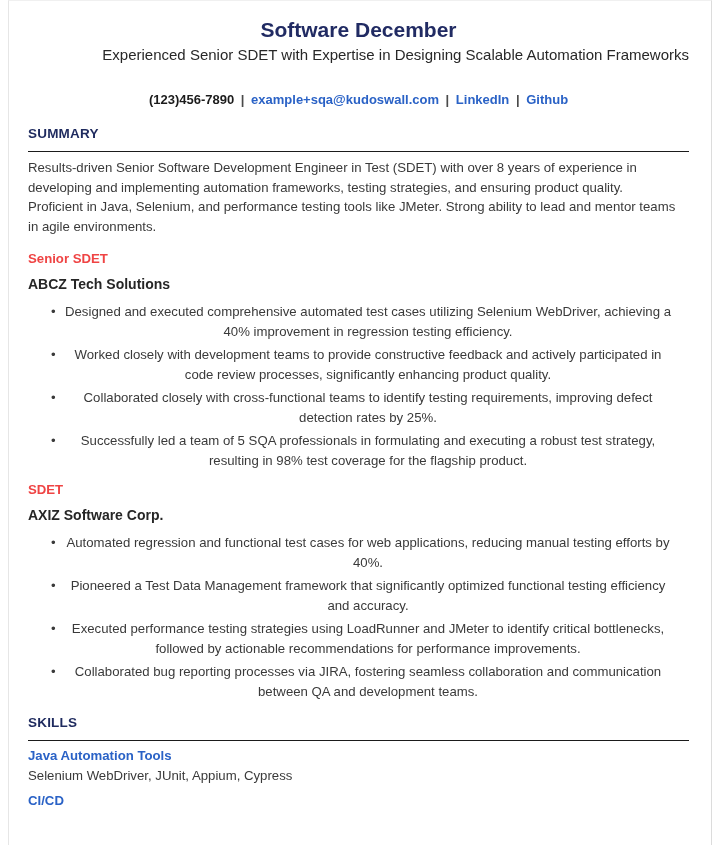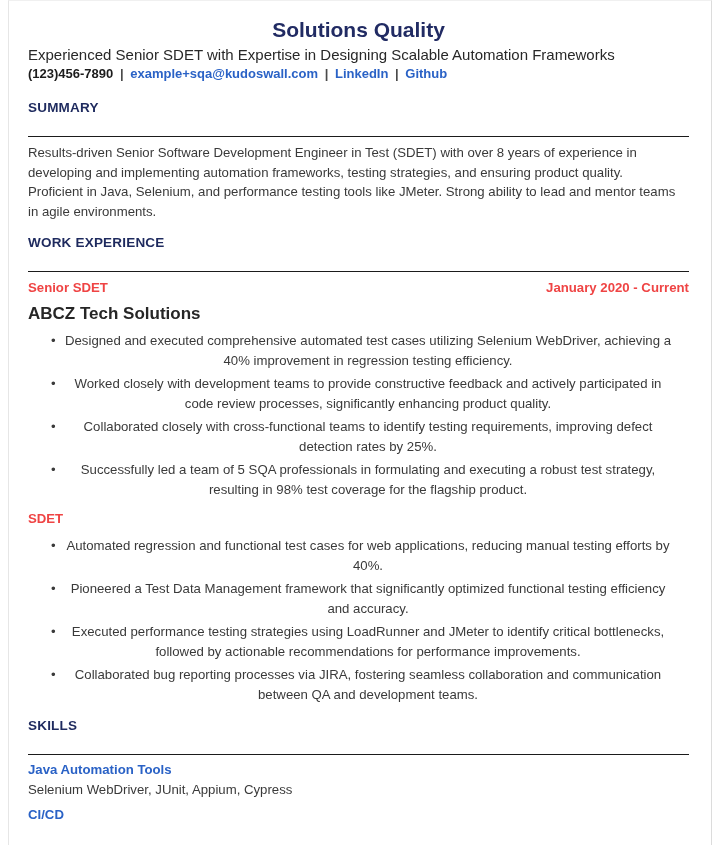--- a/index.html
+++ b/index.html
@@ -30,32 +30,33 @@
   }
   .doc-title {
     margin: 2px 0 0 0;
     text-align: center;
     font-size: 21px;
     line-height: 27px;
     font-weight: bold;
     color: #212b63;
   }
   .doc-subtitle {
-    text-align: left;
+    text-align: right;
     font-size: 15px;
     line-height: 21px;
     color: #282828;
     margin-top: 1px;
   }
   .contact-line {
+    text-align: center;
     font-size: 13px;
     line-height: 18px;
     font-weight: bold;
     color: #1c1c1c;
-    margin-top: 0;
+    margin-top: 26px;
   }
   .contact-line .sep {
     color: #4a4a4a;
     font-weight: bold;
     padding: 0 3px;
   }
   .contact-line a {
     color: #2a62c6;
     text-decoration: none;
     font-weight: bold;
@@ -63,21 +64,21 @@
   }
   .section { margin-top: 14px; }
   .section.first { margin-top: 17px; }
   .sec-heading {
     font-size: 13.5px;
     line-height: 16px;
     font-weight: bold;
     letter-spacing: 0.2px;
     color: #1e2a5e;
     border-bottom: 1.5px solid #1b1b1b;
-    padding-bottom: 20px;
+    padding-bottom: 9px;
   }
   .body-par {
     margin: 6px 9px 0 0;
     font-size: 13.2px;
     line-height: 19.5px;
     color: #3a3a3a;
     max-width: 662px;
   }
   .job-head {
     display: flex;
@@ -85,21 +86,21 @@
     align-items: baseline;
     margin-top: 7px;
     font-size: 13.2px;
     line-height: 17px;
     font-weight: bold;
     color: #ef4444;
   }
   .job + .job { margin-top: 11px; }
   .company {
     margin-top: 9px;
-    font-size: 17px;
+    font-size: 14px;
     line-height: 17px;
     font-weight: bold;
     color: #262626;
   }
   ul.bullets {
     list-style: none;
     margin: 9px 0 0 0;
     padding: 0 0 0 37px;
     text-align: center;
   }
@@ -131,59 +132,58 @@
     line-height: 20px;
     color: #3a3a3a;
   }
 </style>
 </head>
 <body>
 
 <div class="page">
 
   <div>
-    <h1 class="doc-title">Solutions Quality</h1>
+    <h1 class="doc-title">Software December</h1>
     <div class="doc-subtitle">Experienced Senior SDET with Expertise in Designing Scalable Automation Frameworks</div>
     <div class="contact-line">
       <span>(123)456-7890</span>
       <span class="sep">|</span>
       <a>example+sqa@kudoswall.com</a>
       <span class="sep">|</span>
       <a>LinkedIn</a>
       <span class="sep">|</span>
       <a>Github</a>
     </div>
   </div>
 
   <div class="section first">
     <div class="sec-heading">SUMMARY</div>
     <p class="body-par">Results-driven Senior Software Development Engineer in Test (SDET) with over 8 years of experience in developing and implementing automation frameworks, testing strategies, and ensuring product quality. Proficient in Java, Selenium, and performance testing tools like JMeter. Strong ability to lead and mentor teams in agile environments.</p>
   </div>
 
   <div class="section">
-    <div class="sec-heading">WORK EXPERIENCE</div>
 
     <div class="job">
       <div class="job-head">
         <span>Senior SDET</span>
-        <span>January 2020 - Current</span>
       </div>
       <div class="company">ABCZ Tech Solutions</div>
       <ul class="bullets">
         <li>Designed and executed comprehensive automated test cases utilizing Selenium WebDriver, achieving a 40% improvement in regression testing efficiency.</li>
         <li>Worked closely with development teams to provide constructive feedback and actively participated in code review processes, significantly enhancing product quality.</li>
         <li>Collaborated closely with cross-functional teams to identify testing requirements, improving defect detection rates by 25%.</li>
         <li>Successfully led a team of 5 SQA professionals in formulating and executing a robust test strategy, resulting in 98% test coverage for the flagship product.</li>
       </ul>
     </div>
 
     <div class="job">
       <div class="job-head">
         <span>SDET</span>
       </div>
+      <div class="company">AXIZ Software Corp.</div>
       <ul class="bullets">
         <li>Automated regression and functional test cases for web applications, reducing manual testing efforts by 40%.</li>
         <li>Pioneered a Test Data Management framework that significantly optimized functional testing efficiency and accuracy.</li>
         <li>Executed performance testing strategies using LoadRunner and JMeter to identify critical bottlenecks, followed by actionable recommendations for performance improvements.</li>
         <li>Collaborated bug reporting processes via JIRA, fostering seamless collaboration and communication between QA and development teams.</li>
       </ul>
     </div>
   </div>
 
   <div class="section">

